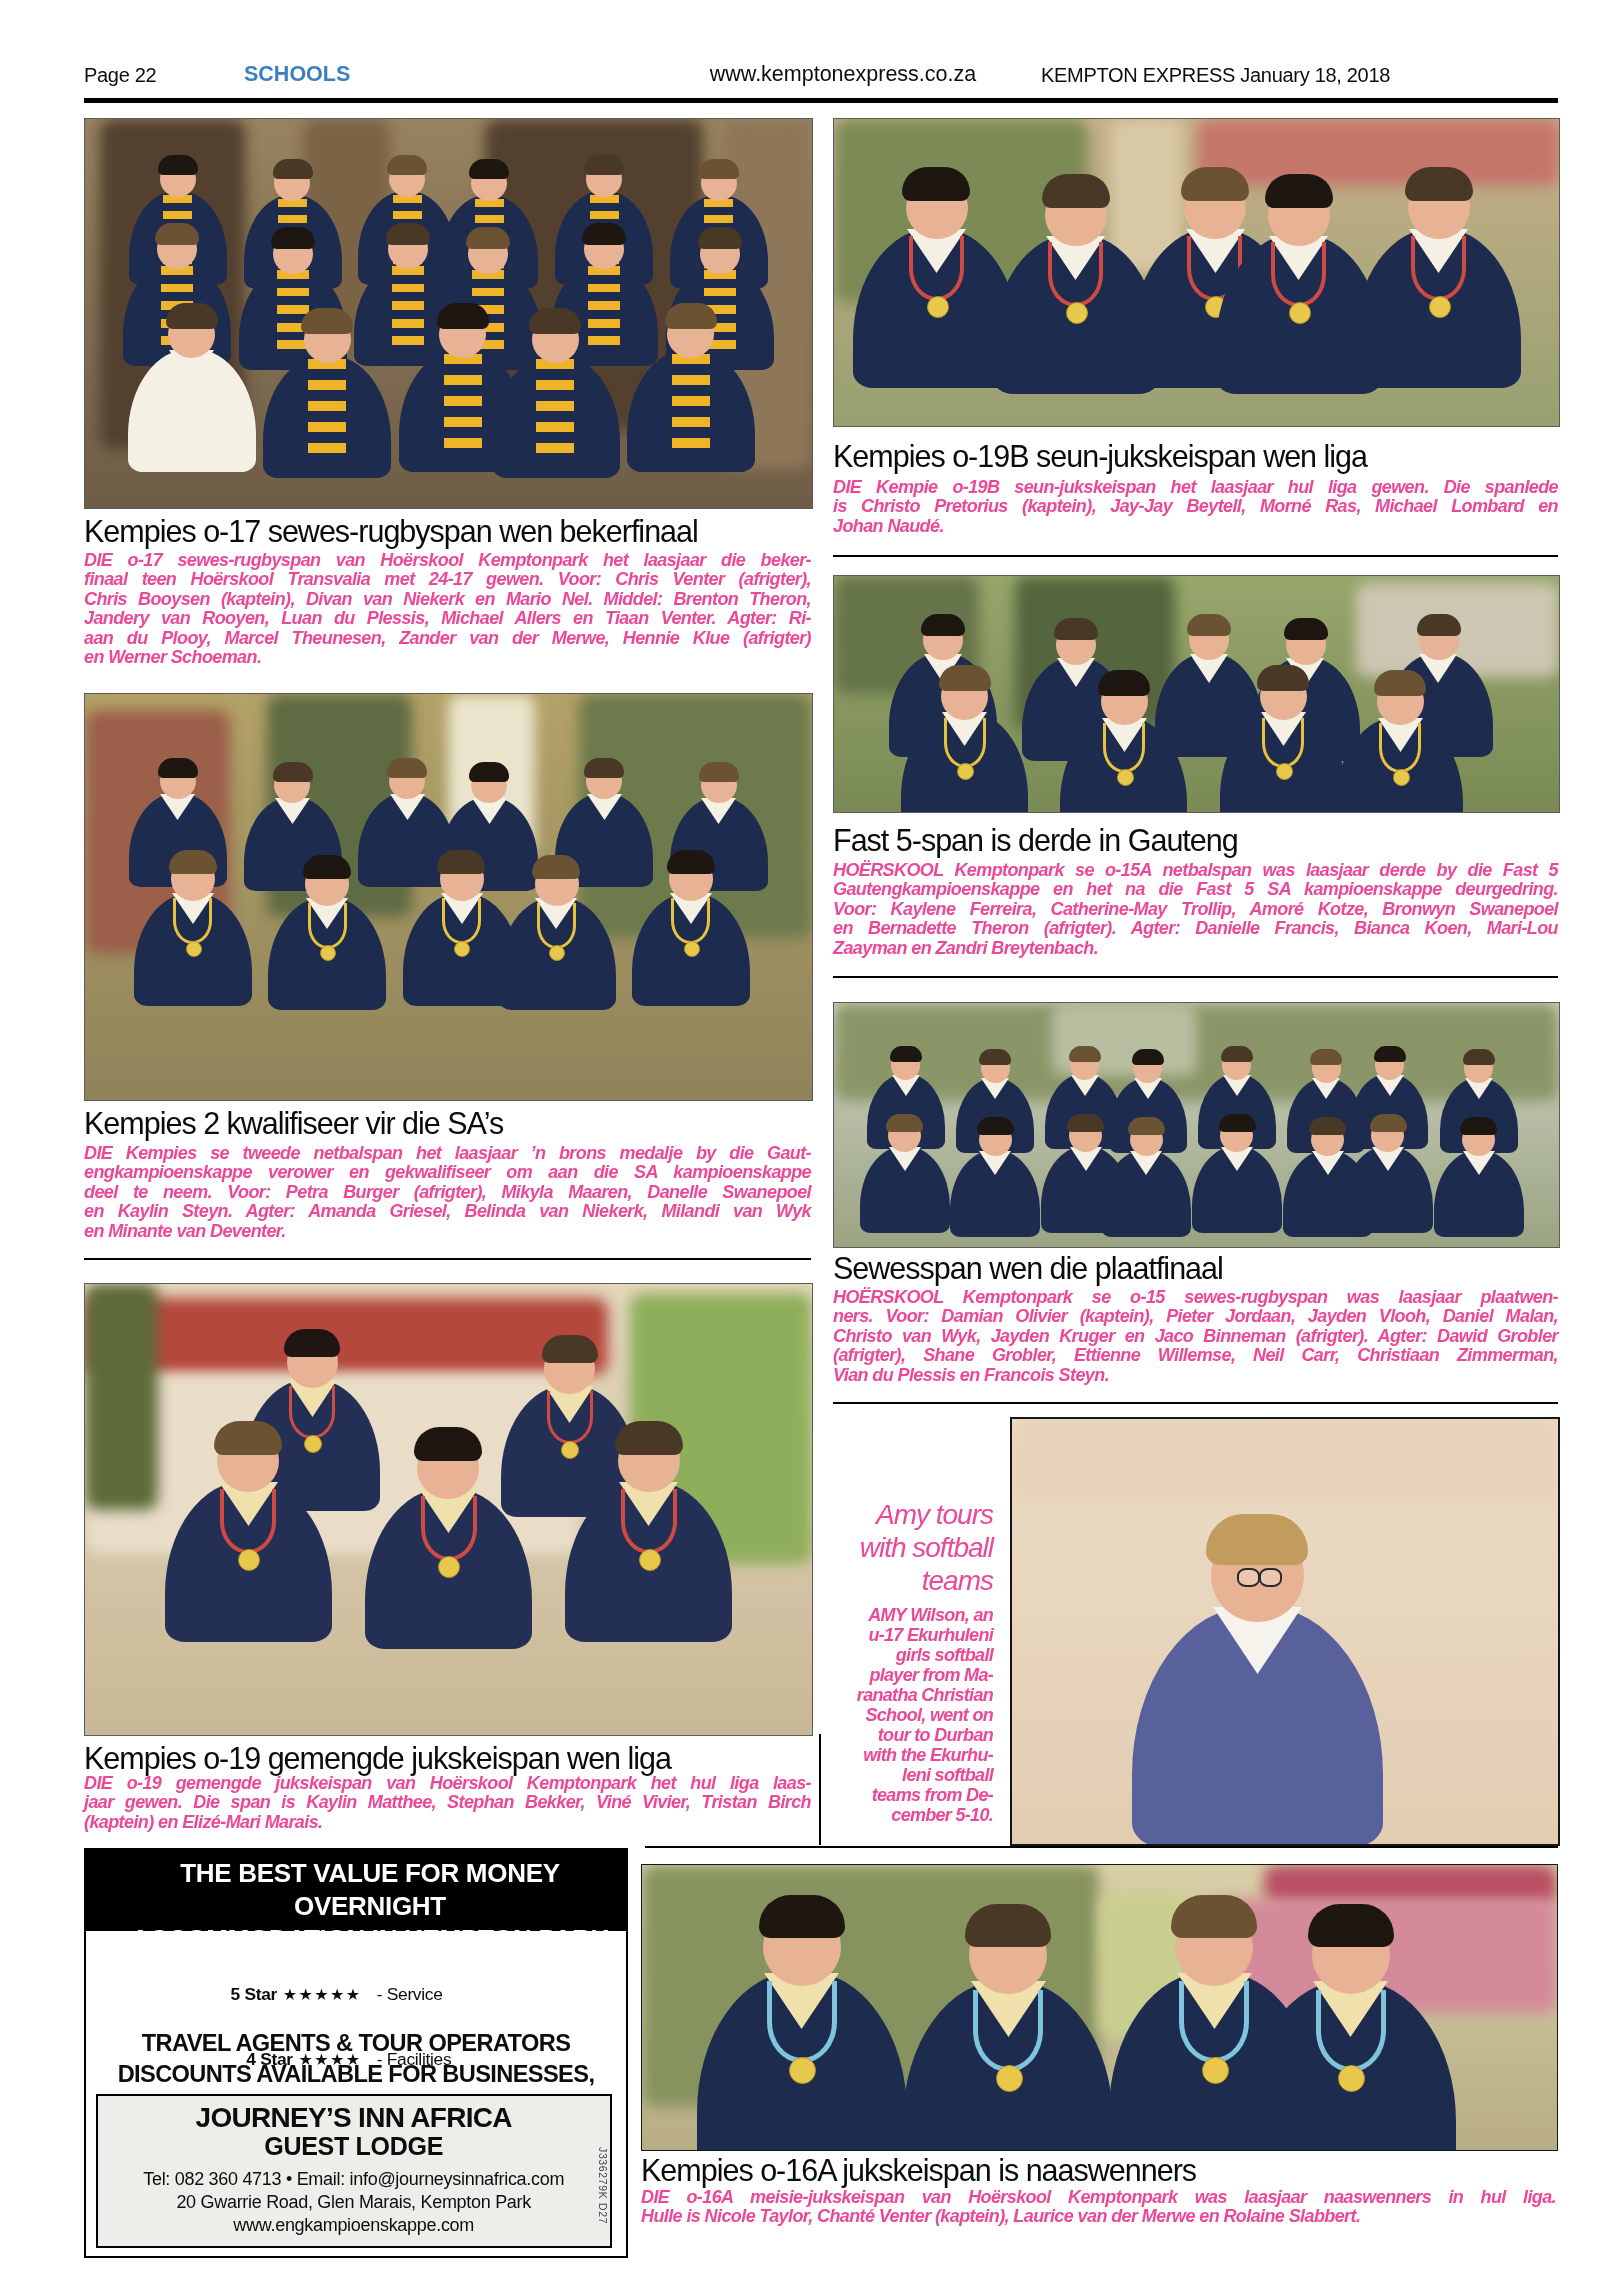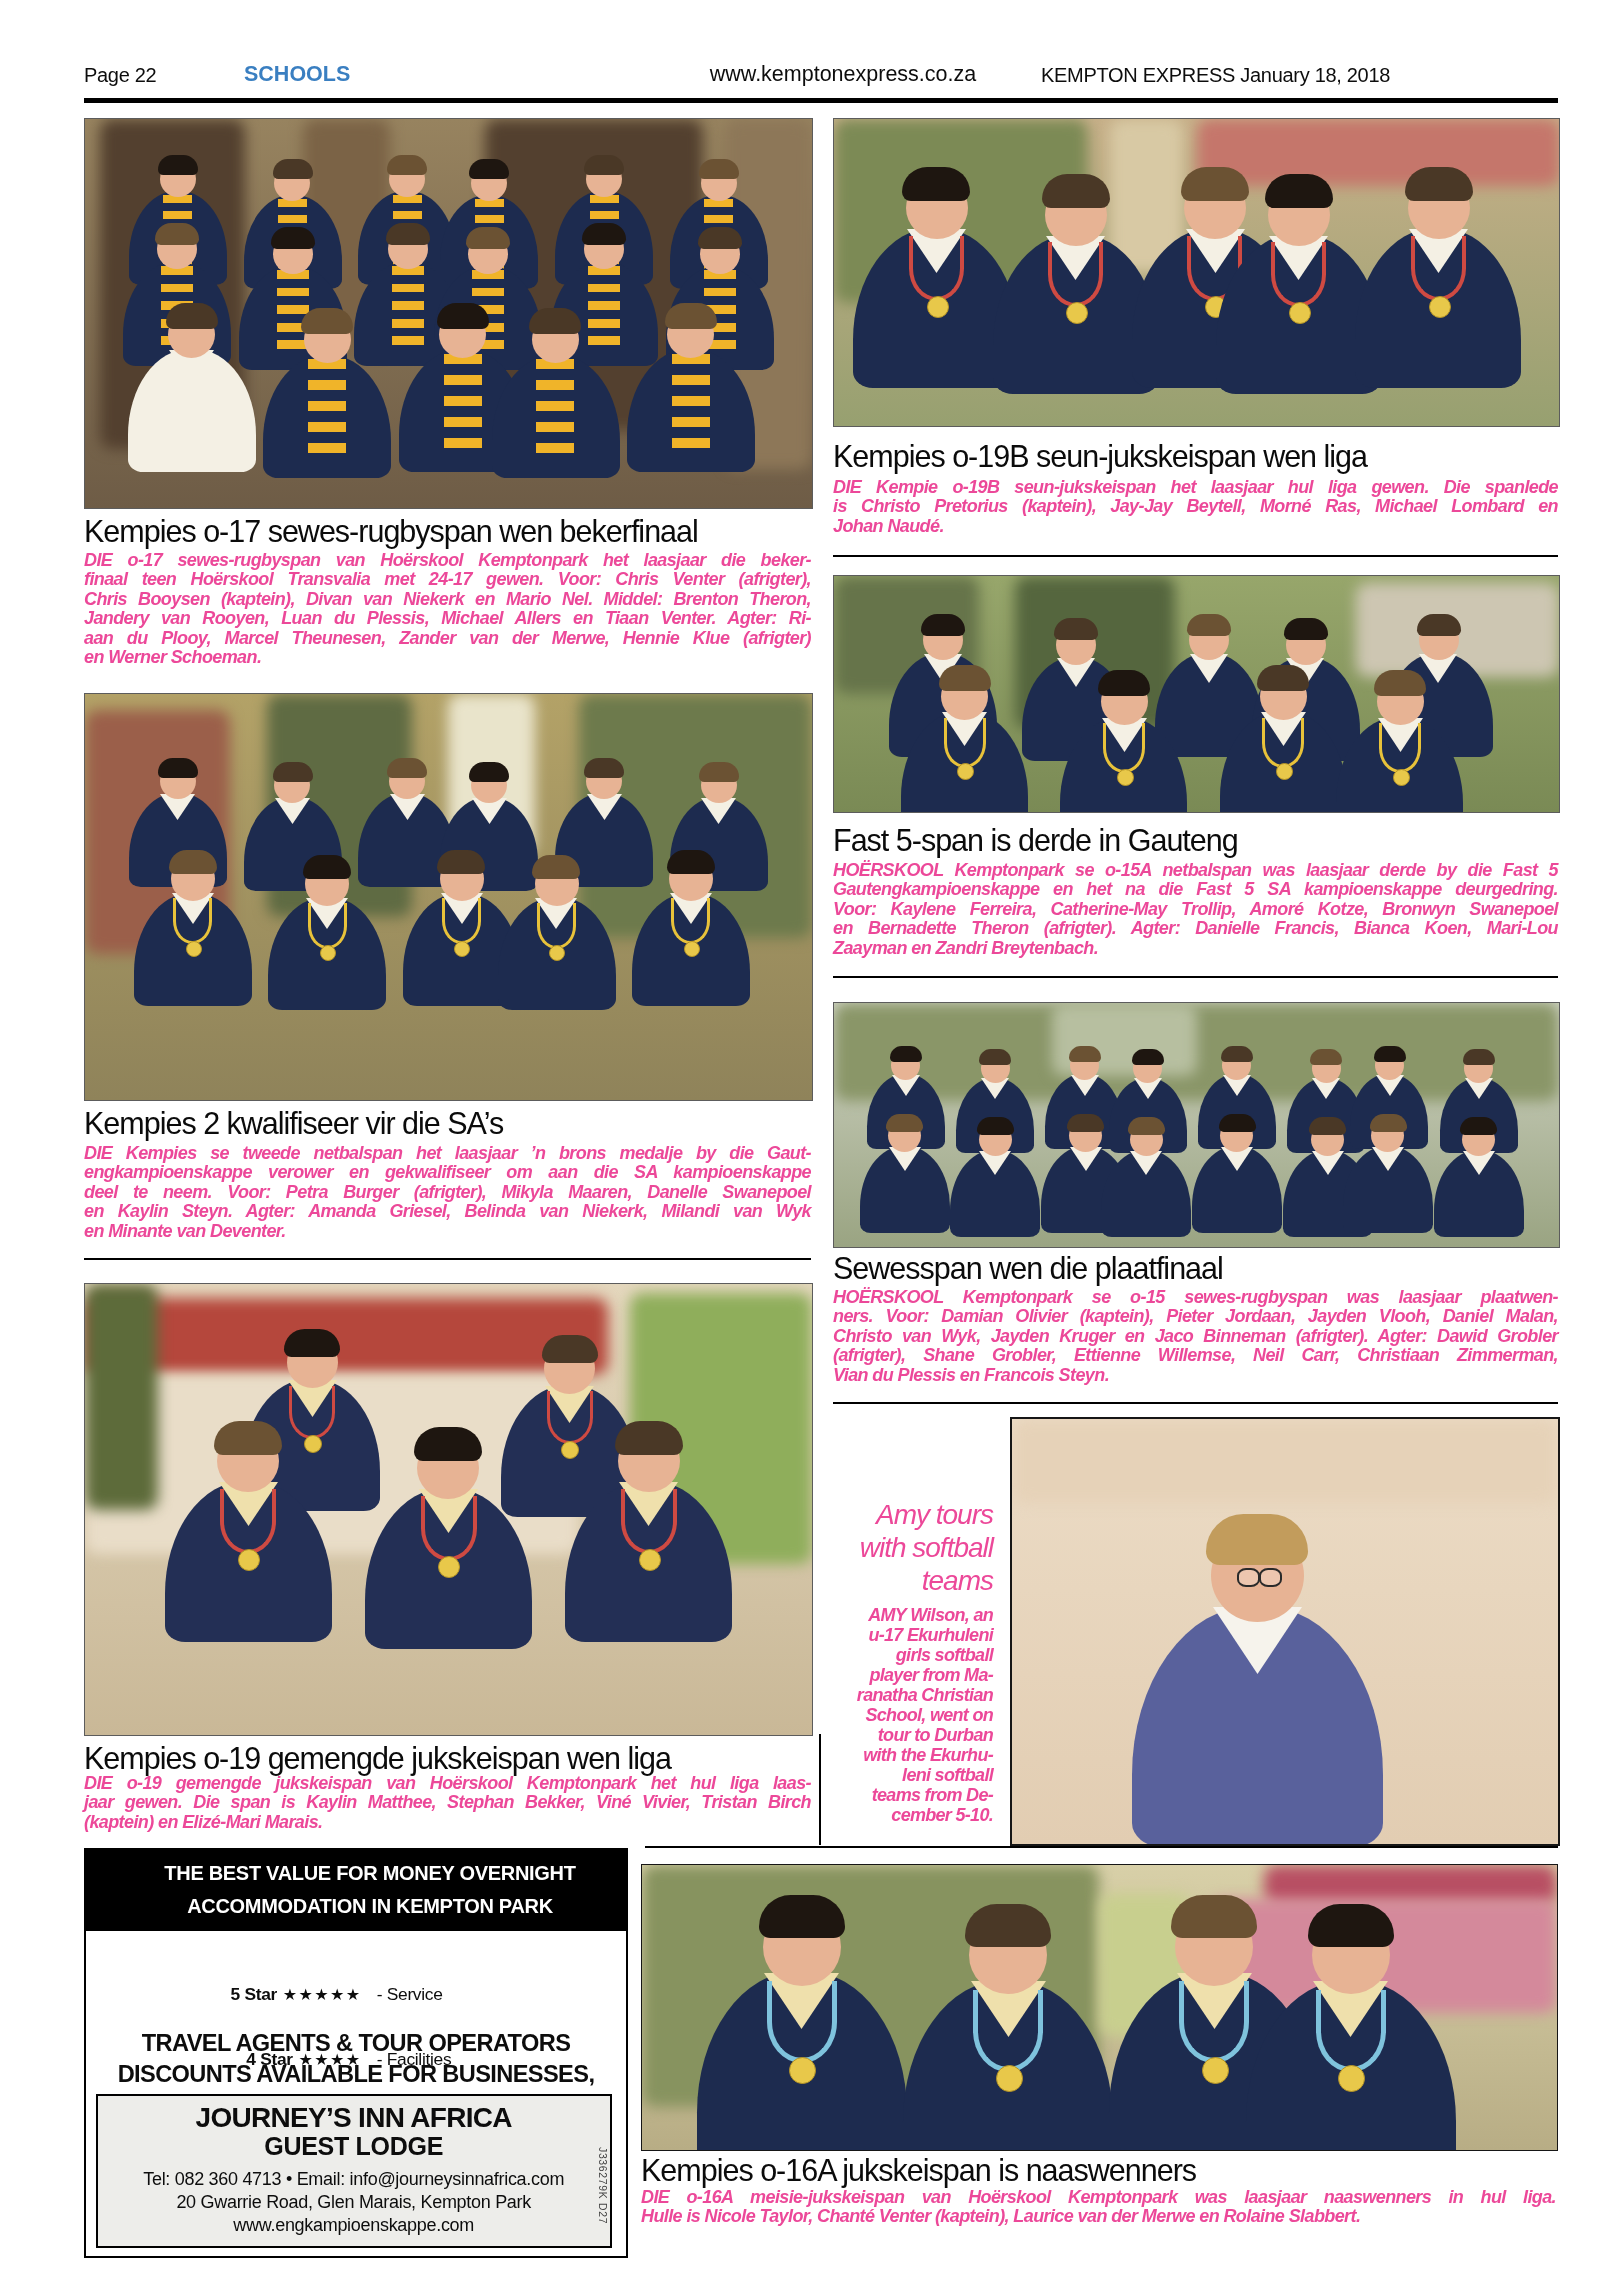--- a/index.html
+++ b/index.html
@@ -55,21 +55,21 @@
   .hrule{background:#000;height:2.1px;}
   #div-l1{left:84px;top:1258px;width:727px;}
   #div-r1{left:833px;top:555px;width:725px;}
   #div-r2{left:833px;top:976px;width:725px;}
   #div-r3{left:833px;top:1402px;width:725px;}
   #div-r4{left:645px;top:1846px;width:913px;}
   #div-vert{left:819px;top:1734px;width:2.1px;height:111px;background:#000;}
   
   #ad{left:84px;top:1848px;width:544px;height:410px;border:2.1px solid #000;background:#fff;box-sizing:border-box;}
   #ad-banner{position:absolute;left:0;top:0;width:100%;height:81px;background:#000;color:#fff;text-align:center;}
-  .ad-banner-line{font-size:20px;font-weight:bold;letter-spacing:-0.3px;line-height:33px;margin-left:28px;}
+  .ad-banner-line{font-size:26px;font-weight:bold;letter-spacing:-0.3px;line-height:33px;margin-left:28px;}
   #ad-banner .ad-banner-line:first-child{margin-top:7px;}
   #ad-ratings{position:absolute;left:0;top:90px;width:100%;}
   .rating-row{display:flex;height:21px;font-size:17.4px;align-items:center;margin-top:44px;}
   .rating-left{width:51%;text-align:right;font-weight:600;letter-spacing:-0.3px;}
   .rating-stars{letter-spacing:1.4px;font-size:16px;margin-left:5.6px;}
   .rating-desc{width:44%;text-align:left;padding-left:15.3px;letter-spacing:-0.3px;}
   #ad-discounts{position:absolute;left:0;top:178px;width:100%;text-align:center;font-weight:bold;}
   .ad-disc-line{font-size:23.6px;line-height:31px;letter-spacing:-0.6px;}
   #ad-lodge{position:absolute;left:9.7px;top:244px;width:516px;height:154px;background:#ededea;border:2.1px solid #000;box-sizing:border-box;text-align:center;}
   #ad-lodge-name{font-size:28px;font-weight:bold;letter-spacing:-0.7px;margin-top:5.6px;}

